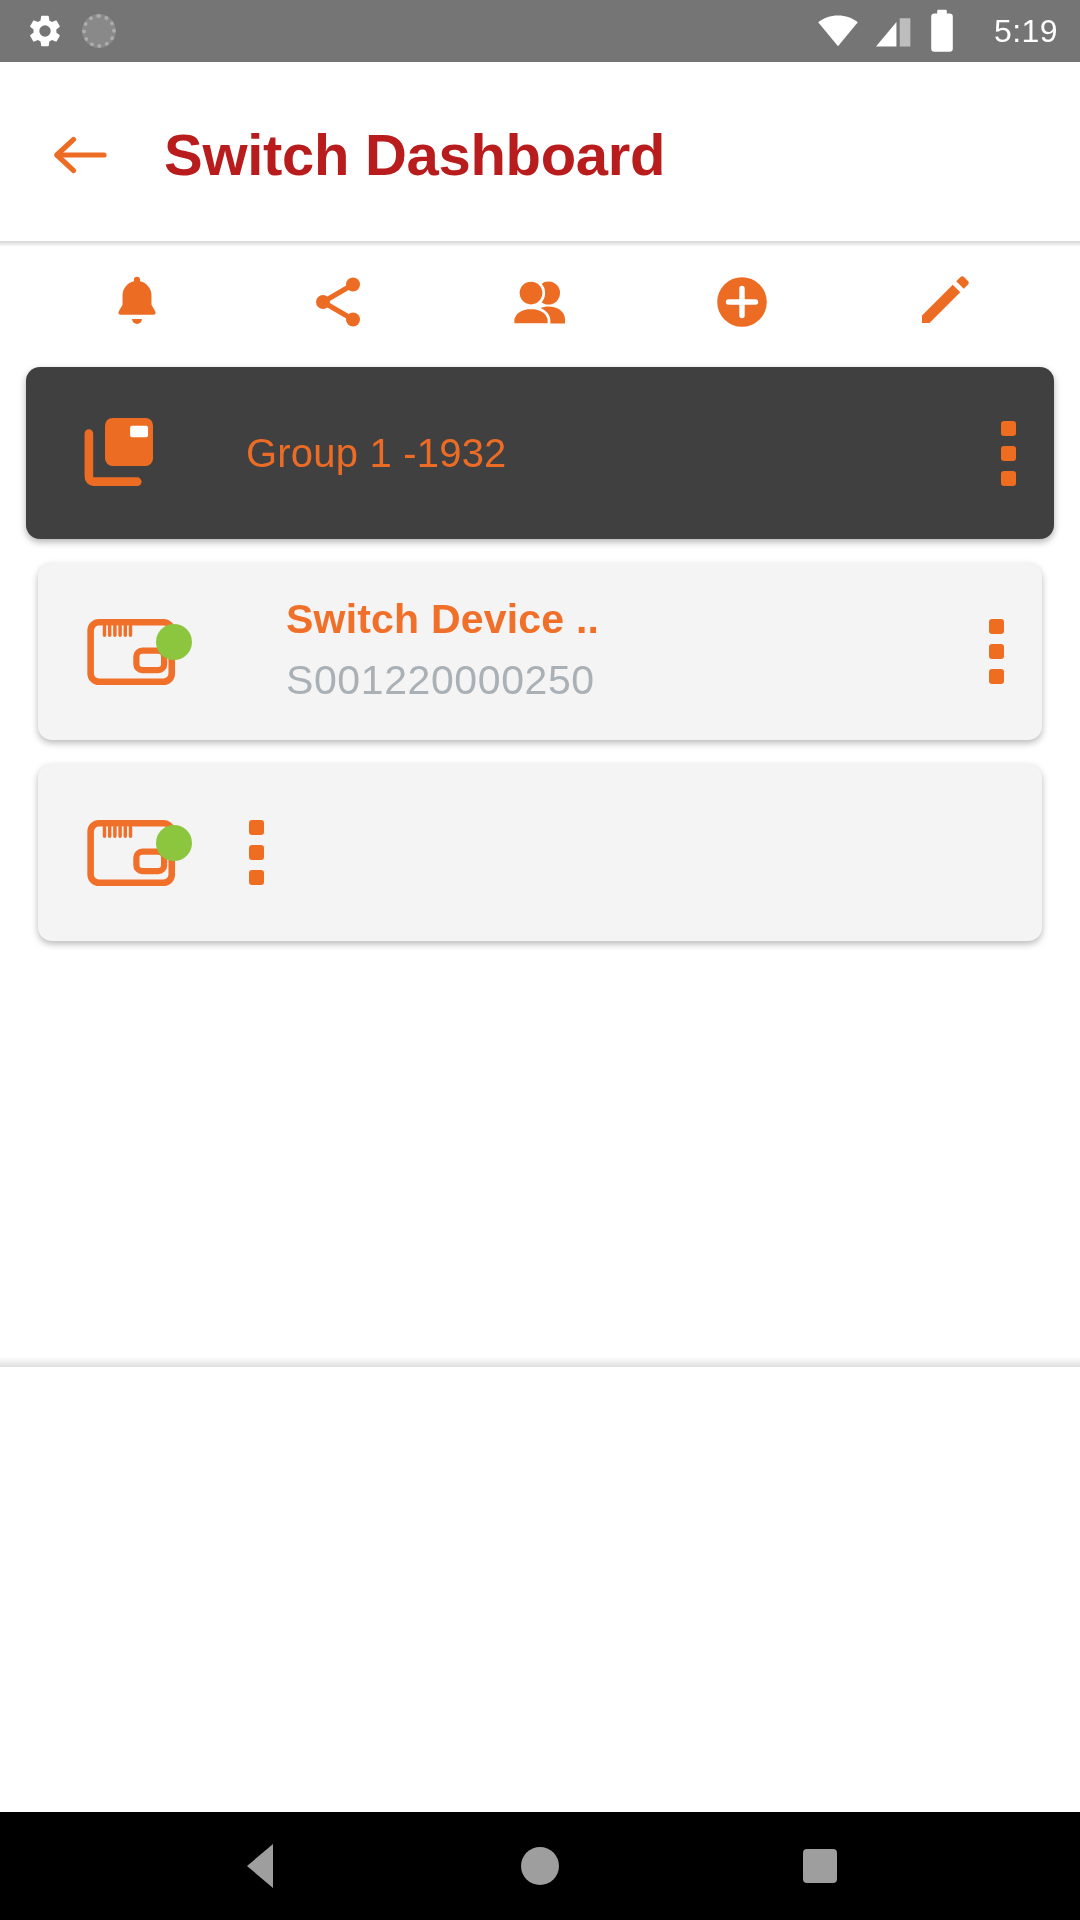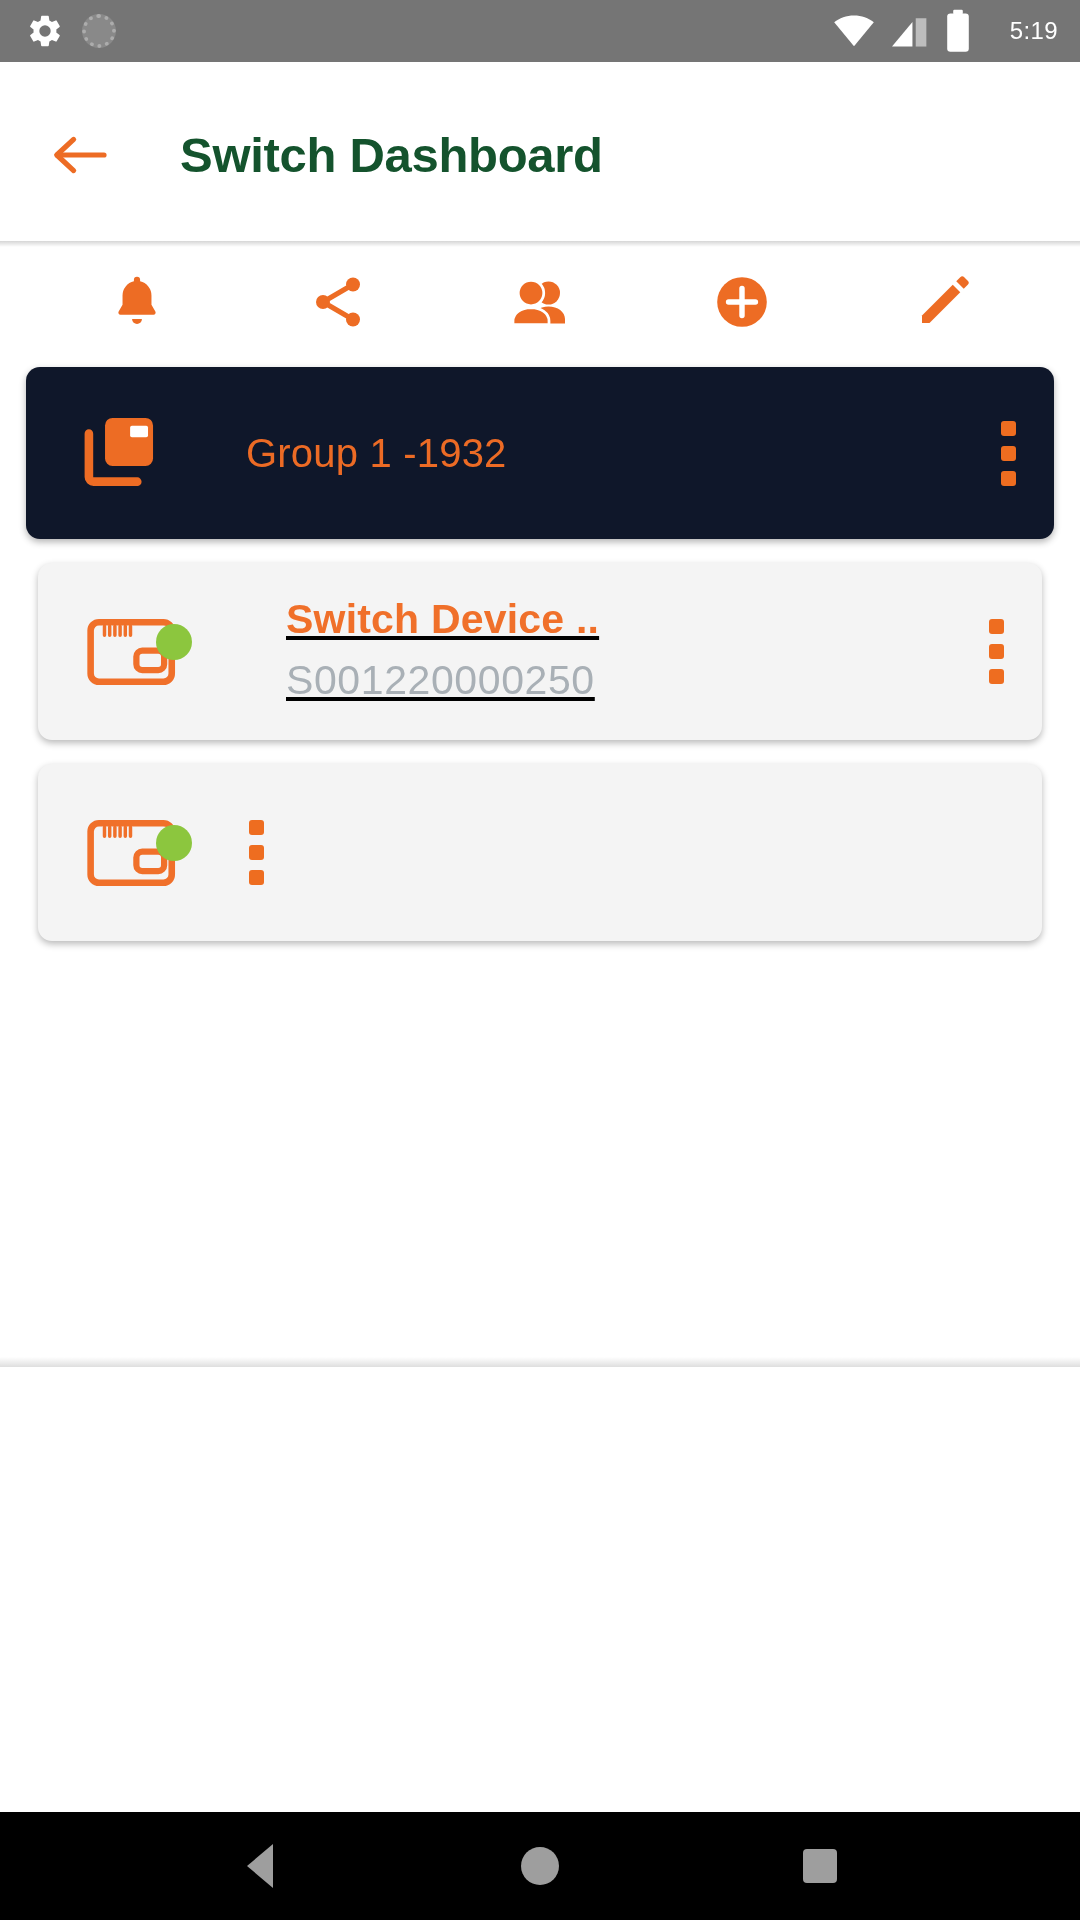--- a/index.html
+++ b/index.html
@@ -13,21 +13,21 @@
 
   
   .statusbar {
     height:62px; background:#757575; flex:0 0 62px;
     display:flex; align-items:center; padding:0 22px 0 26px;
   }
   .sb-left { display:flex; align-items:center; gap:18px; }
   .sb-spacer { flex:1; }
   .sb-right { display:flex; align-items:center; gap:14px; }
   .sb-time {
-    color:#ffffff; font-size:24px; letter-spacing:0.4px;
+    color:#ffffff; font-size:32px; letter-spacing:0.4px;
     font-family:"Liberation Sans", sans-serif;
     margin-left:24px;
   }
   .sync-ring {
     width:34px; height:34px; border-radius:50%;
     border:4px dotted #b6b6b6; background:#8d8d8d;
     opacity:.85;
   }
 
   
@@ -38,21 +38,21 @@
   }
   .appbar::after {
     content:""; position:absolute; left:0; right:0; bottom:0; height:6px;
     background:linear-gradient(to bottom, rgba(0,0,0,.16), rgba(0,0,0,0));
   }
   .back-btn {
     width:72px; height:72px; display:flex; align-items:center; justify-content:center;
     cursor:pointer;
   }
   .page-title {
-    margin-left:64px; font-size:49px; font-weight:bold; color:#14532d;
+    margin-left:48px; font-size:58px; font-weight:bold; color:#b91c1c;
     letter-spacing:-0.3px; white-space:nowrap;
   }
 
   
   .toolbar {
     flex:0 0 110px; background:#ffffff;
     display:flex; align-items:center; padding:0 36px;
     position:relative;
   }
   .tool-btn {
@@ -69,39 +69,39 @@
     content:""; position:absolute; left:0; right:0; bottom:0; height:10px;
     background:linear-gradient(to top, rgba(0,0,0,.13), rgba(0,0,0,0));
   }
 
   .card {
     display:flex; align-items:center;
     border-radius:14px; position:relative;
   }
   .card-group {
     margin:0 26px 24px 26px; height:172px;
-    background:#0f172a;
+    background:#404040;
     box-shadow:0 3px 7px rgba(0,0,0,.30);
   }
   .card-device {
     margin:0 38px 24px 38px; height:177px;
     background:#f4f4f4;
     box-shadow:0 3px 7px rgba(0,0,0,.28);
   }
 
   .card-icon {
     width:150px; flex:0 0 150px; display:flex; align-items:center; justify-content:center;
     position:relative;
   }
   .card-group .card-icon { margin-left:18px; }
   .card-device .card-icon { margin-left:22px; }
 
   .card-text { flex:1; display:flex; flex-direction:column; justify-content:center; }
   .card-group .card-text { padding-left:52px; }
-  .card-device .card-text { padding-left:76px;text-decoration:underline; }
+  .card-device .card-text { padding-left:76px; }
 
   .group-title {
     font-size:40px; color:#ec6b25; letter-spacing:0.2px;
   }
   .device-title {
     font-size:41px; font-weight:bold; color:#f0702a; letter-spacing:0.2px;
     line-height:1.15;
   }
   .device-sub {
     font-size:41px; color:#a9b0b6; letter-spacing:0.6px; line-height:1.25;

